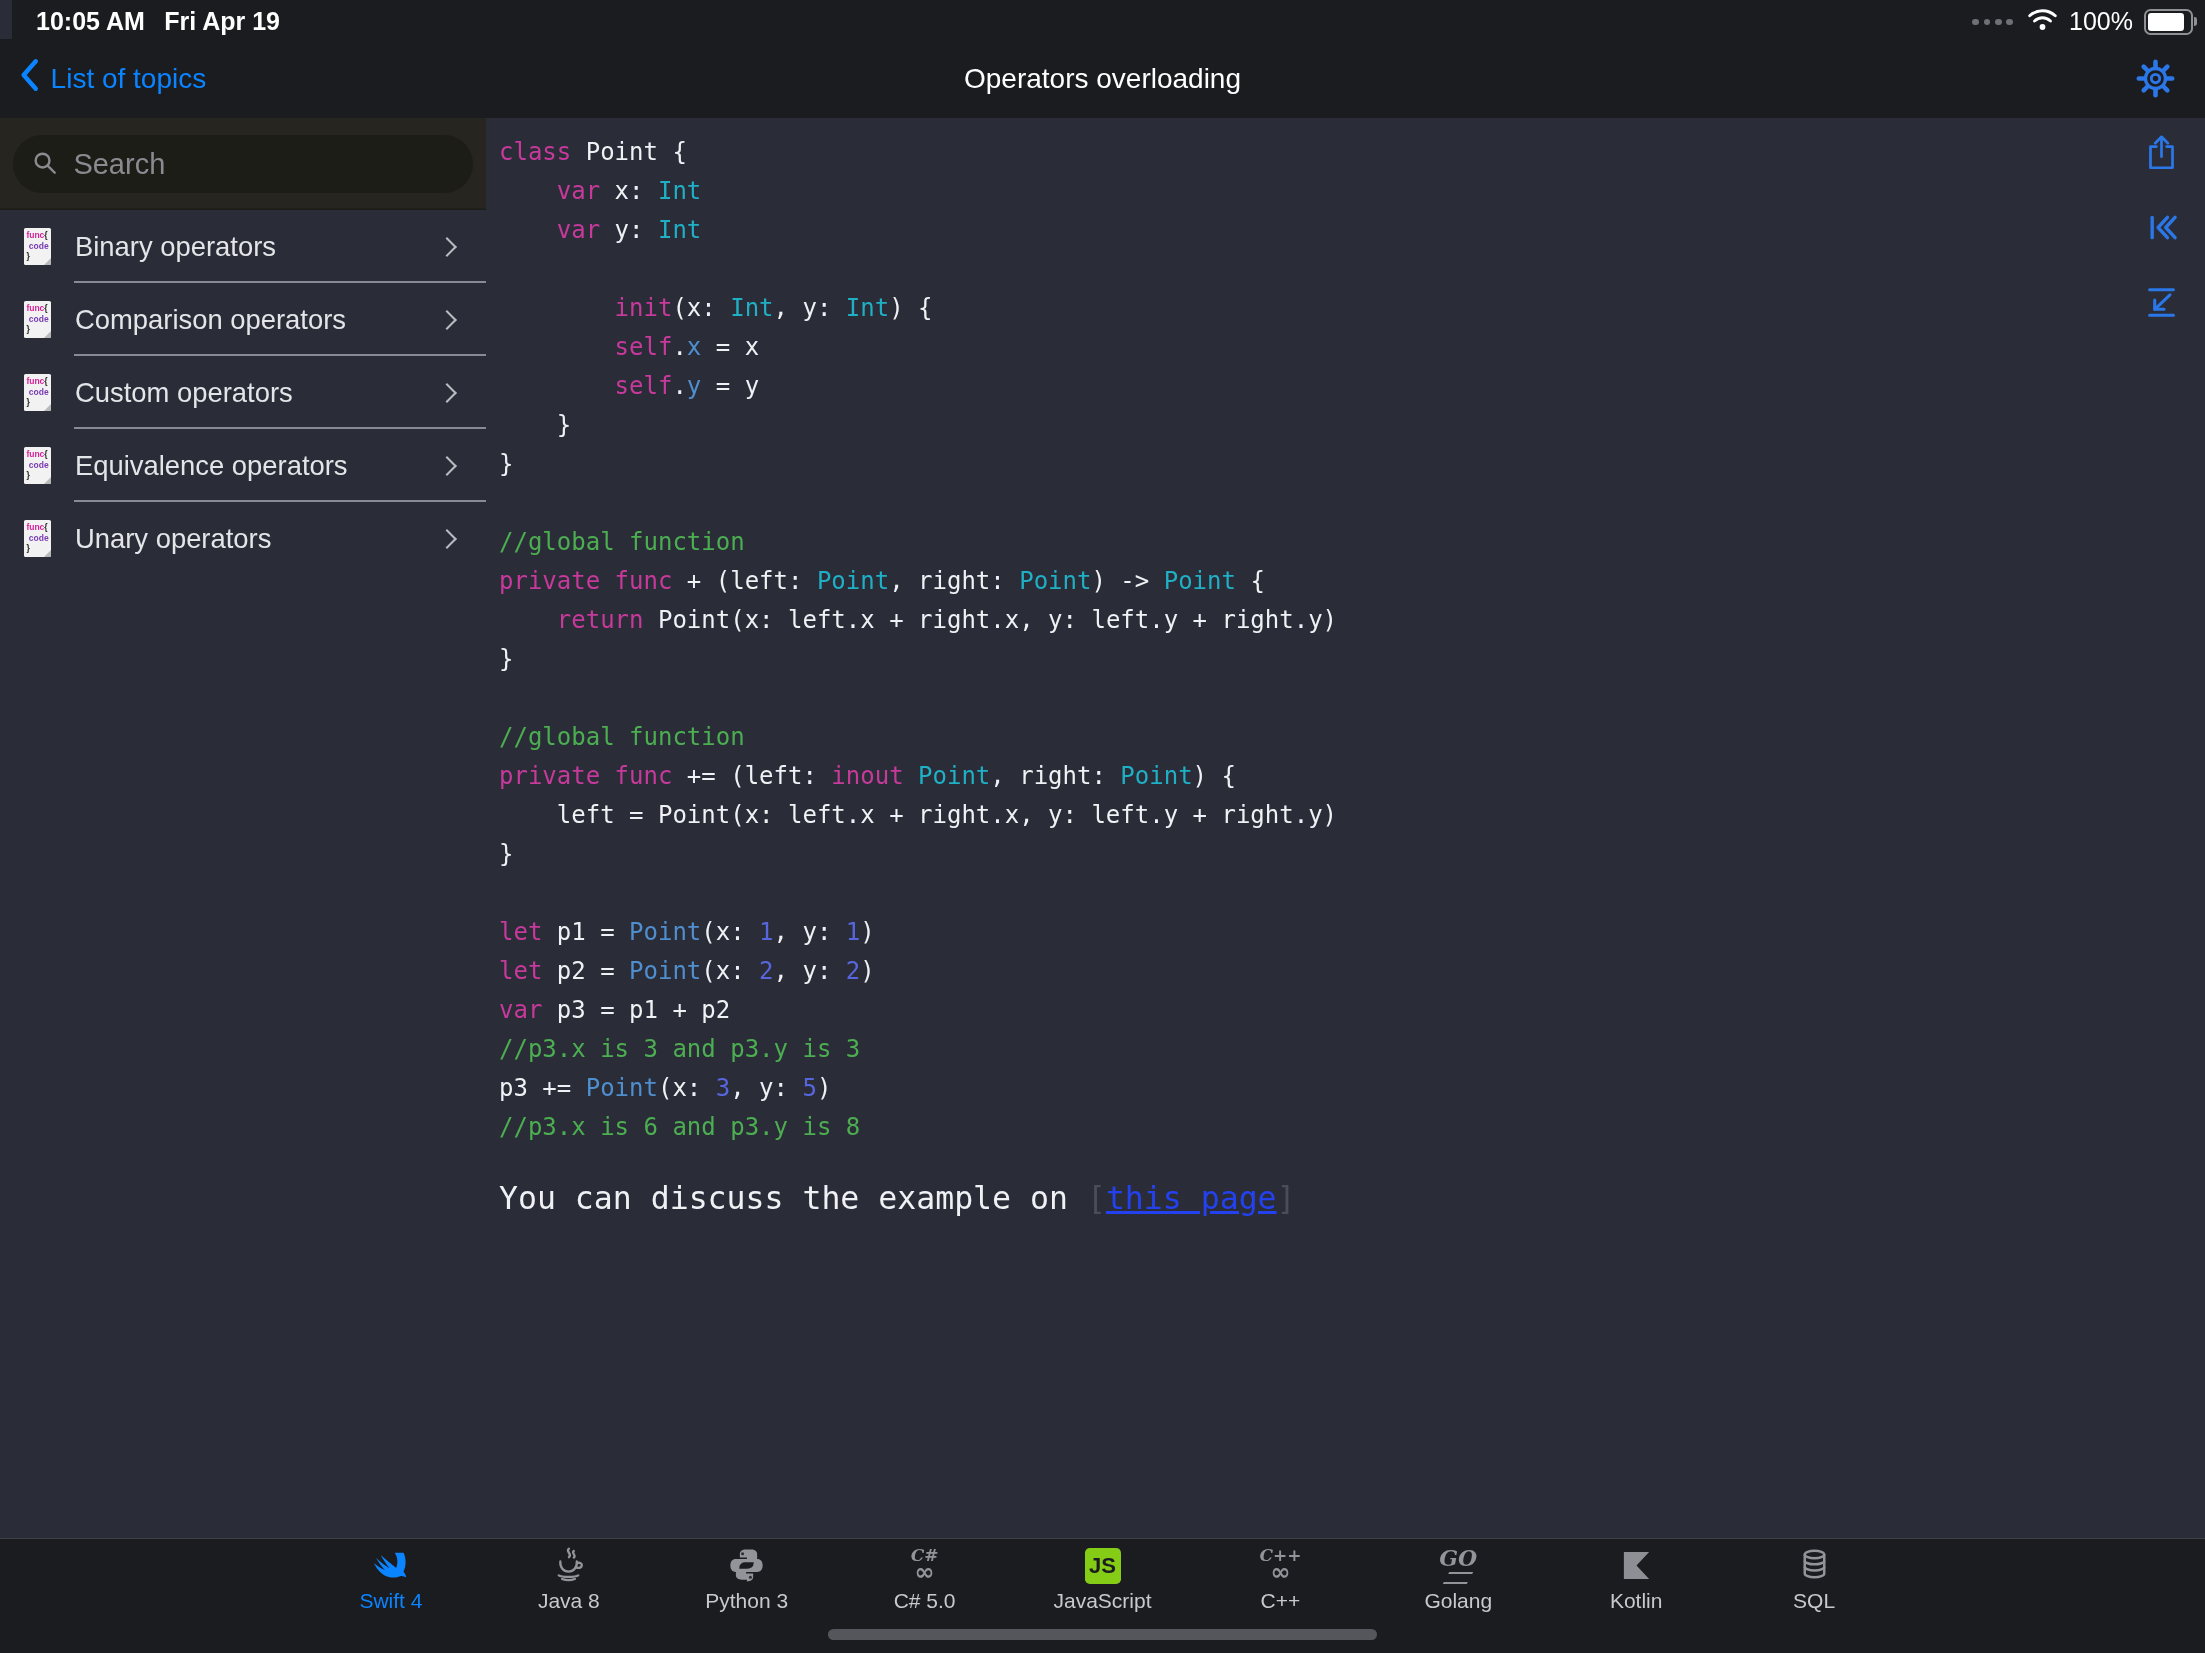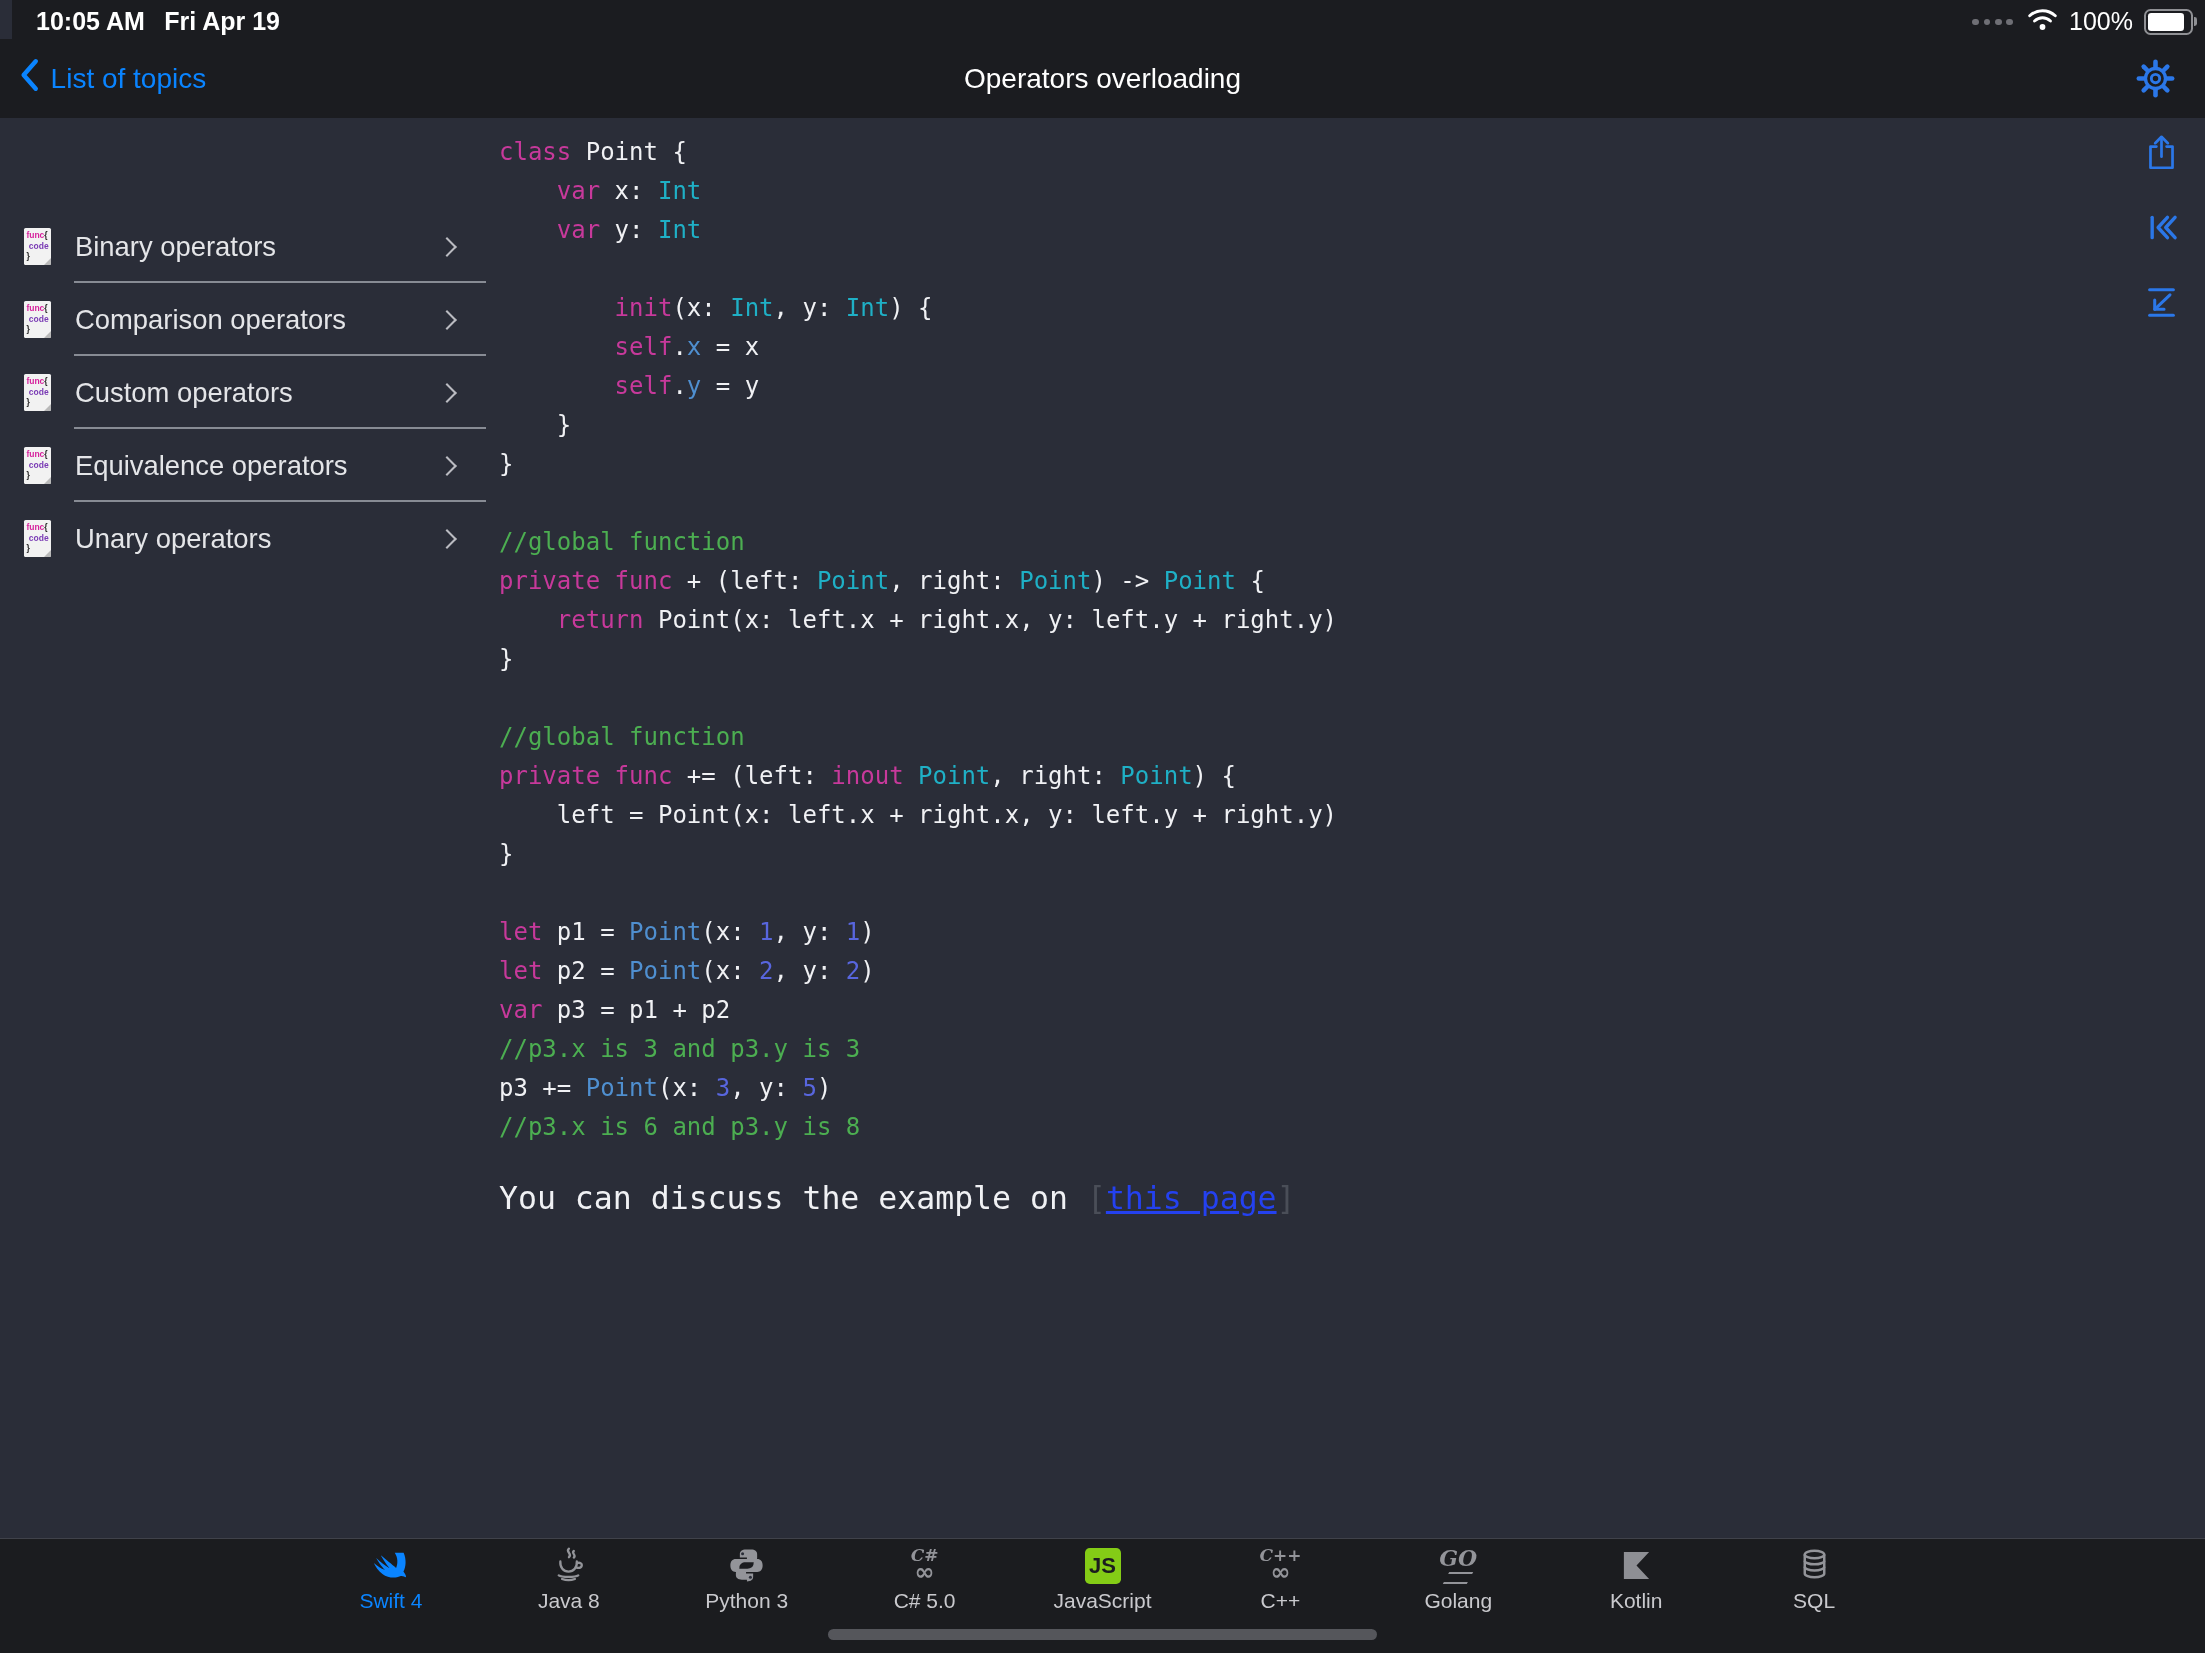--- a/index.html
+++ b/index.html
@@ -145,20 +145,31 @@
                 <path d="M36.9 17.1l4.3-4.3"></path>
               </g>
             </g>
           </svg>
       </span>
     </div>
   </div>
 
   <div class="content">
 
+    <div class="search-strip">
+      <div class="search-pill">
+        <span>
+          <svg width="26" height="26" viewBox="0 0 32 32">
+              <circle cx="13" cy="13" r="8.5" fill="none" stroke="#8a8a90" stroke-width="3"></circle>
+              <path d="M19.5 19.5L28 28" stroke="#8a8a90" stroke-width="3" stroke-linecap="round"></path>
+            </svg>
+        </span>
+        <input class="search-input" type="text" placeholder="Search" style="">
+      </div>
+    </div>
 
     <div class="sidebar-list">
         <div class="sidebar-item">
     <span class="doc-icon">
       <span><span class="doc-k">func</span><span class="doc-b">{</span></span>
       <span class="doc-c">code</span>
       <span class="doc-e">}</span>
       <i class="doc-fold"></i>
     </span>
     <span class="item-label">Binary operators</span>

